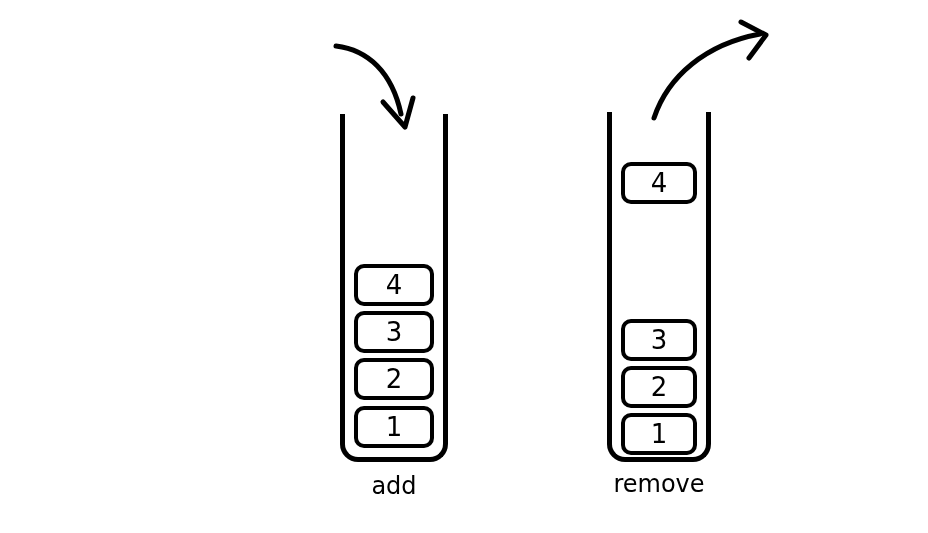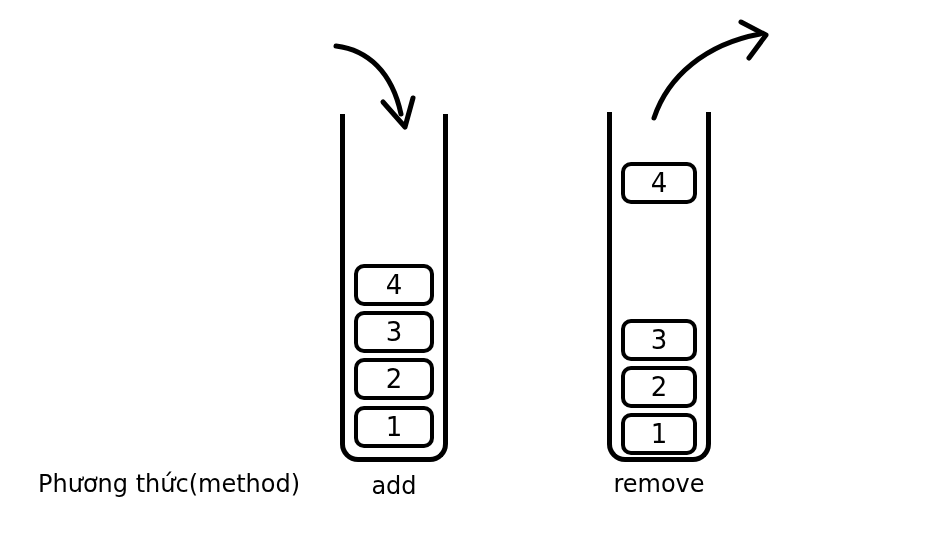--- a/index.html
+++ b/index.html
@@ -127,15 +127,14 @@
 
   <div class="tube tube-right">
     <div class="box box-r4">4</div>
     <div class="box box-r3">3</div>
     <div class="box box-r2">2</div>
     <div class="box box-r1">1</div>
   </div>
 
   <div class="stack-label label-add">add</div>
   <div class="stack-label label-remove">remove</div>
-  <div class="caption">Phương thức(method)</div>
 
 </div>
 
 </body></html>

